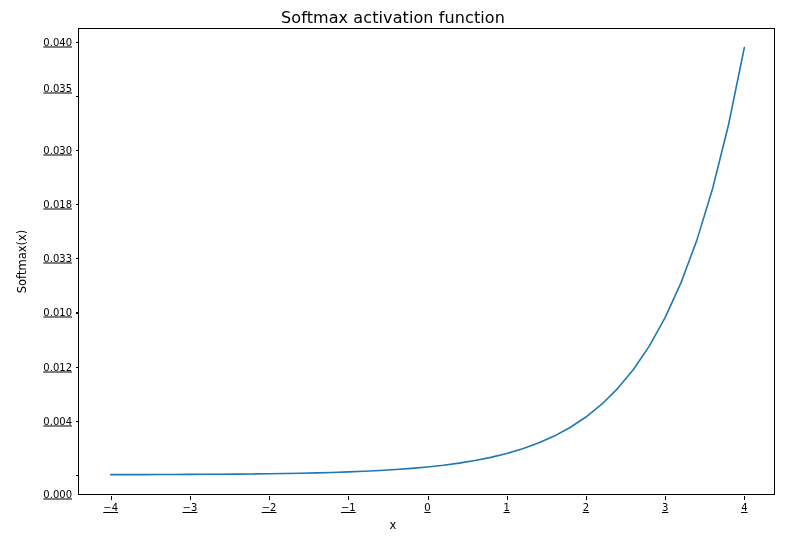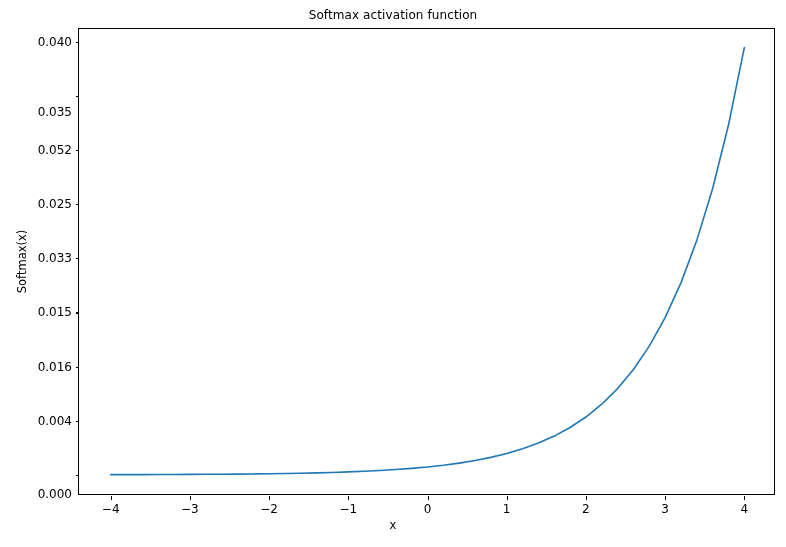--- a/index.html
+++ b/index.html
@@ -18,21 +18,21 @@
     width: 786px;
     height: 547px;
     background: #ffffff;
   }
   #chart-title {
     position: absolute;
     left: 0;
     top: 8px;
     width: 786px;
     text-align: center;
-    font-size: 12px;
+    font-size: 16px;
     color: #000000;
     letter-spacing: 0.1px;
   }
   
   #axes {
     position: absolute;
     left: 78px;
     top: 28px;
     width: 697px;
     height: 467px;
@@ -43,23 +43,24 @@
   #plot-svg {
     position: absolute;
     left: 0;
     top: 0;
     width: 697px;
     height: 467px;
     display: block;
   }
   .tick-label {
     position: absolute;
-    font-size: 12px;
+    font-size: 10px;
     color: #000000;
     white-space: nowrap;
+    text-decoration: underline;
   }
   .ytick-label {
     text-align: right;
     transform: translateY(-50%);
   }
   .xtick-label {
     text-align: center;
     transform: translateX(-50%);
   }
   .tick-mark {
@@ -114,31 +115,31 @@
   <div id="axes">
     <svg id="plot-svg" viewBox="0 0 697 467" preserveAspectRatio="none">
       <polyline id="data-line" fill="none" stroke="#1f77b4" stroke-width="1.6" stroke-linejoin="round" stroke-linecap="round" points="31.68,445.65 47.52,445.62 63.36,445.58 79.20,445.53 95.05,445.47 110.89,445.40 126.73,445.32 142.57,445.21 158.41,445.08 174.25,444.93 190.09,444.74 205.93,444.50 221.77,444.22 237.61,443.87 253.45,443.44 269.30,442.92 285.14,442.28 300.98,441.51 316.82,440.56 332.66,439.40 348.50,437.98 364.34,436.25 380.18,434.14 396.02,431.56 411.86,428.40 427.70,424.55 443.55,419.84 459.39,414.10 475.23,407.08 491.07,398.50 506.91,388.03 522.75,375.23 538.59,359.59 554.43,340.50 570.27,317.17 586.11,288.68 601.95,253.87 617.80,211.36 633.64,159.44 649.48,96.02 665.32,18.56"></polyline>
     </svg>
     <div id="ytick-container">
         <div class="tick-mark ytick-mark" style="top: 445.79px;"></div>
         <div class="tick-label ytick-label" style="top: 465px; left: -62px; width: 55px;">0.000</div>
         <div class="tick-mark ytick-mark" style="top: 391.69px;"></div>
         <div class="tick-label ytick-label" style="top: 391.69px; left: -62px; width: 55px;">0.004</div>
         <div class="tick-mark ytick-mark" style="top: 337.59px;"></div>
-        <div class="tick-label ytick-label" style="top: 337.59px; left: -62px; width: 55px;">0.016</div>
+        <div class="tick-label ytick-label" style="top: 337.59px; left: -62px; width: 55px;">0.012</div>
         <div class="tick-mark ytick-mark" style="top: 283.49px;"></div>
-        <div class="tick-label ytick-label" style="top: 283.49px; left: -62px; width: 55px;">0.015</div>
+        <div class="tick-label ytick-label" style="top: 283.49px; left: -62px; width: 55px;">0.010</div>
         <div class="tick-mark ytick-mark" style="top: 229.39px;"></div>
         <div class="tick-label ytick-label" style="top: 229.39px; left: -62px; width: 55px;">0.033</div>
         <div class="tick-mark ytick-mark" style="top: 175.29px;"></div>
-        <div class="tick-label ytick-label" style="top: 175.29px; left: -62px; width: 55px;">0.025</div>
+        <div class="tick-label ytick-label" style="top: 175.29px; left: -62px; width: 55px;">0.018</div>
         <div class="tick-mark ytick-mark" style="top: 121.19px;"></div>
-        <div class="tick-label ytick-label" style="top: 121.19px; left: -62px; width: 55px;">0.052</div>
+        <div class="tick-label ytick-label" style="top: 121.19px; left: -62px; width: 55px;">0.030</div>
         <div class="tick-mark ytick-mark" style="top: 67.09px;"></div>
-        <div class="tick-label ytick-label" style="top: 83px; left: -62px; width: 55px;">0.035</div>
+        <div class="tick-label ytick-label" style="top: 59px; left: -62px; width: 55px;">0.035</div>
         <div class="tick-mark ytick-mark" style="top: 12.98px;"></div>
         <div class="tick-label ytick-label" style="top: 12.98px; left: -62px; width: 55px;">0.040</div>
       </div>
     <div id="xtick-container">
         <div class="tick-mark xtick-mark" style="left: 31.68px;"></div>
         <div class="tick-label xtick-label" style="left: 31.68px; top: 473px;">−4</div>
         <div class="tick-mark xtick-mark" style="left: 110.89px;"></div>
         <div class="tick-label xtick-label" style="left: 110.89px; top: 473px;">−3</div>
         <div class="tick-mark xtick-mark" style="left: 190.09px;"></div>
         <div class="tick-label xtick-label" style="left: 190.09px; top: 473px;">−2</div>

